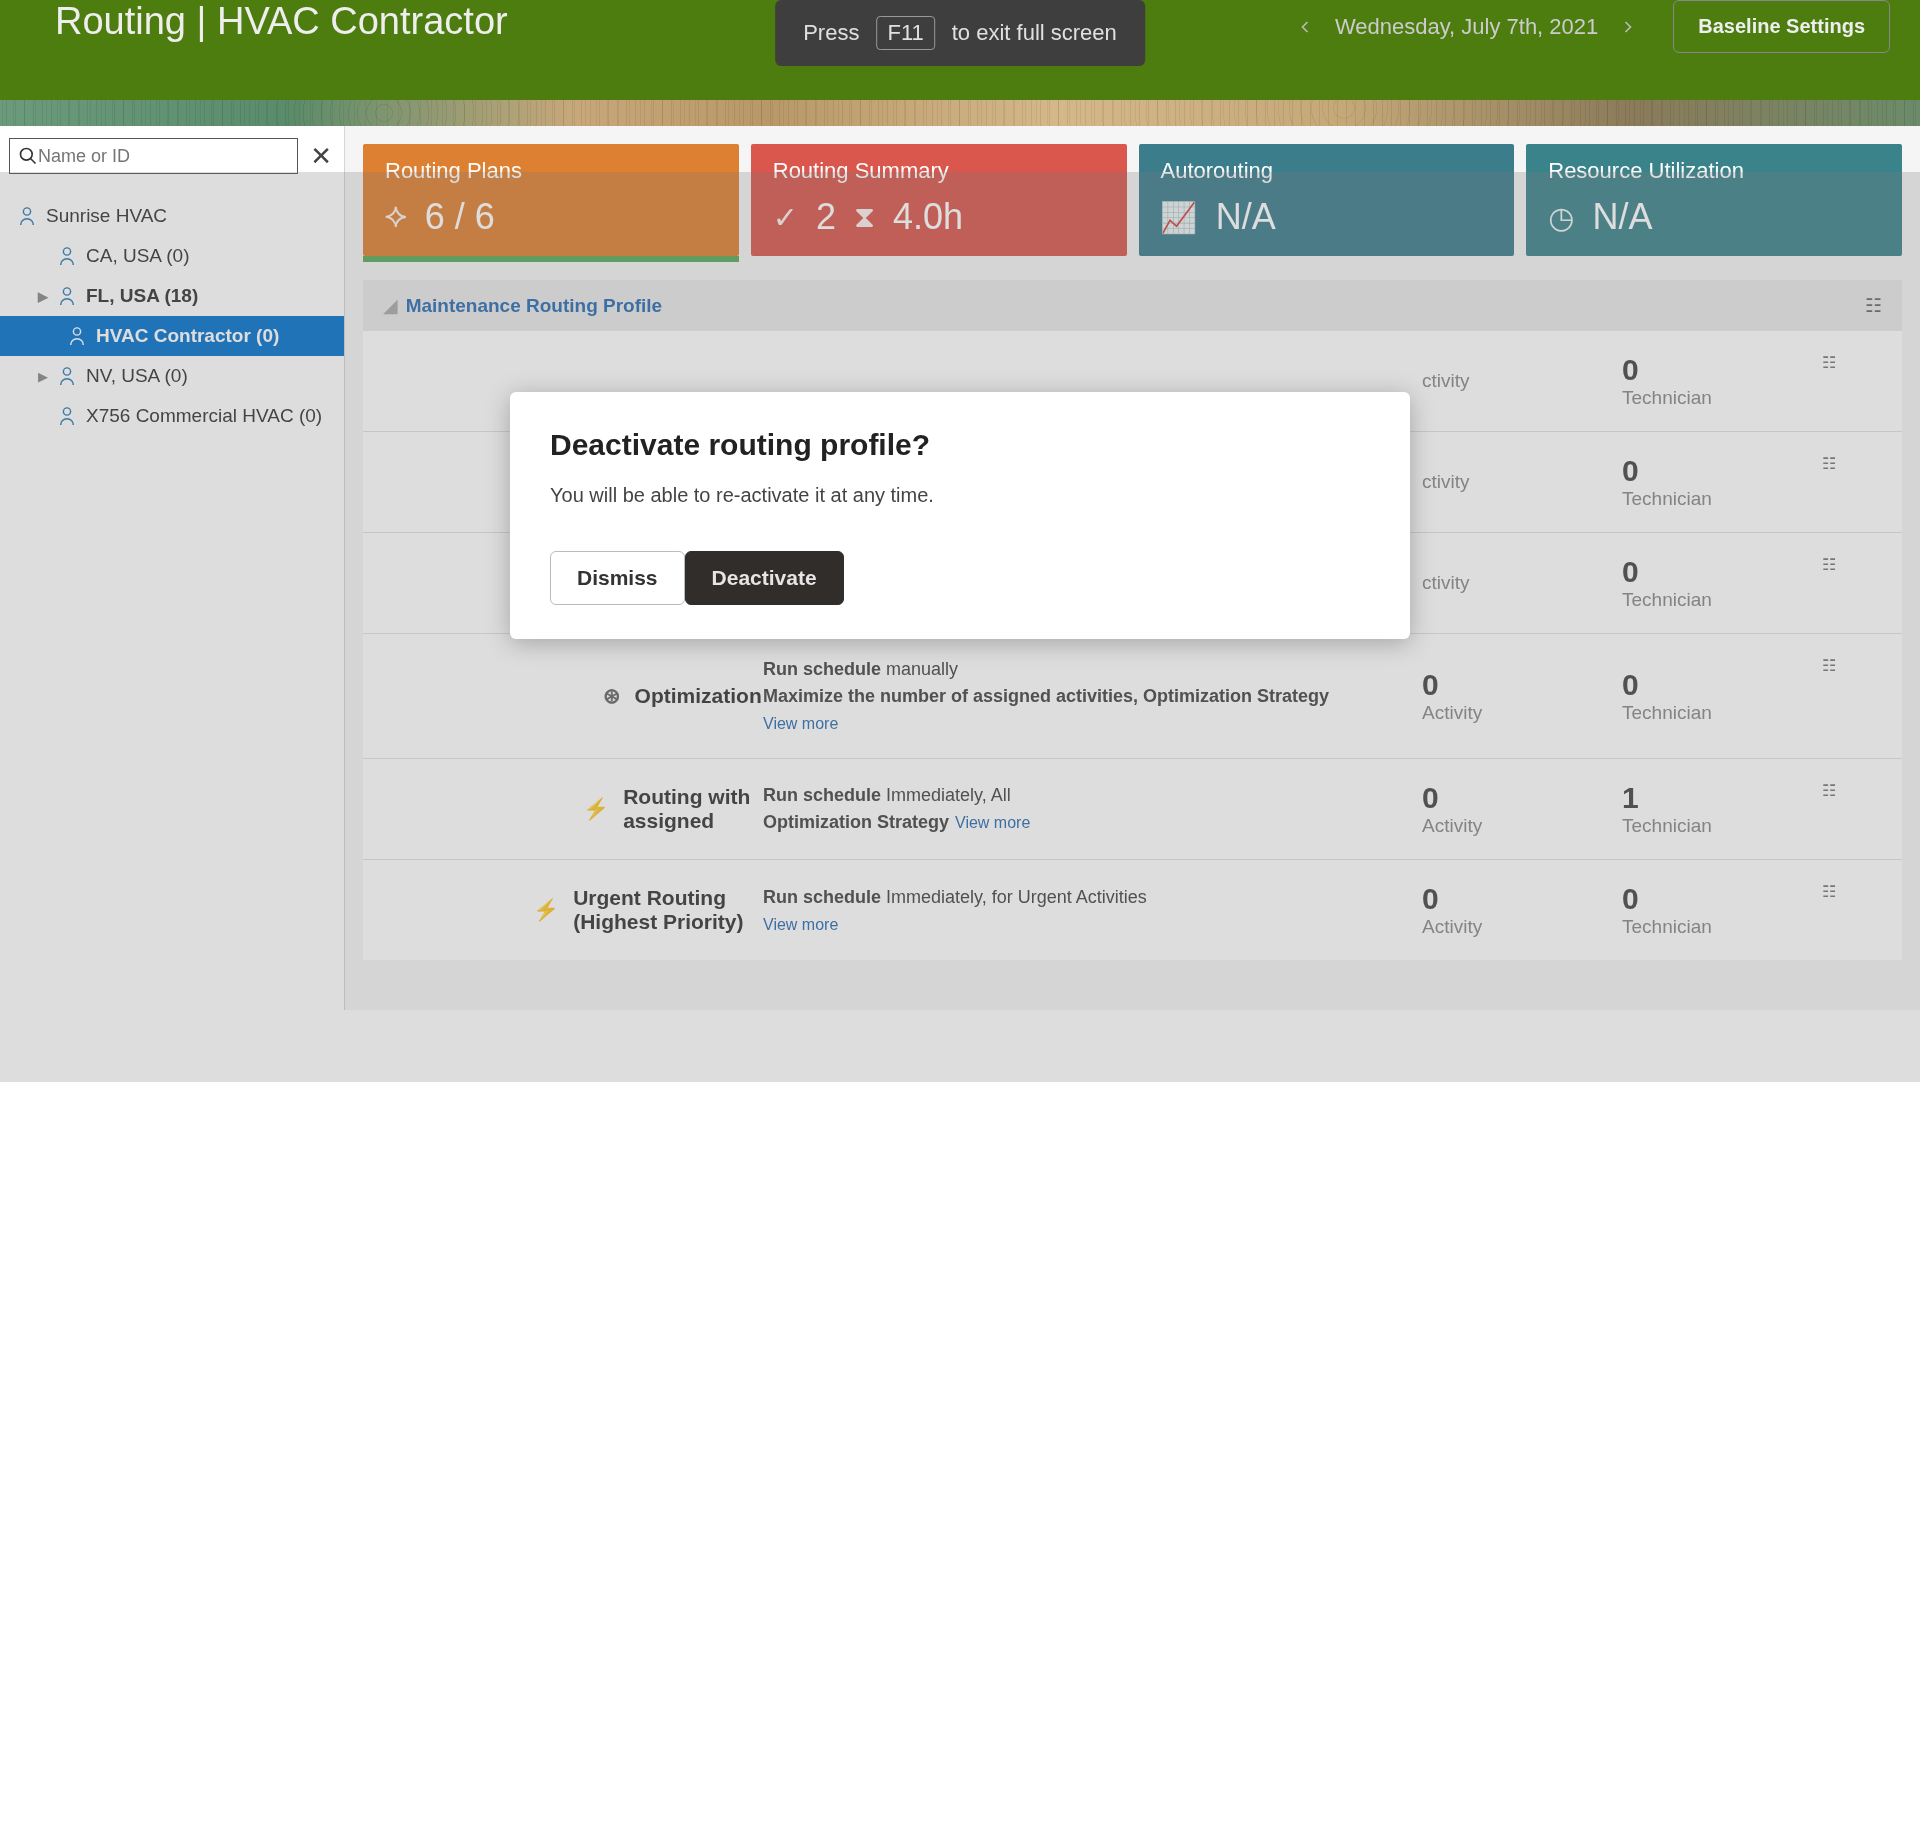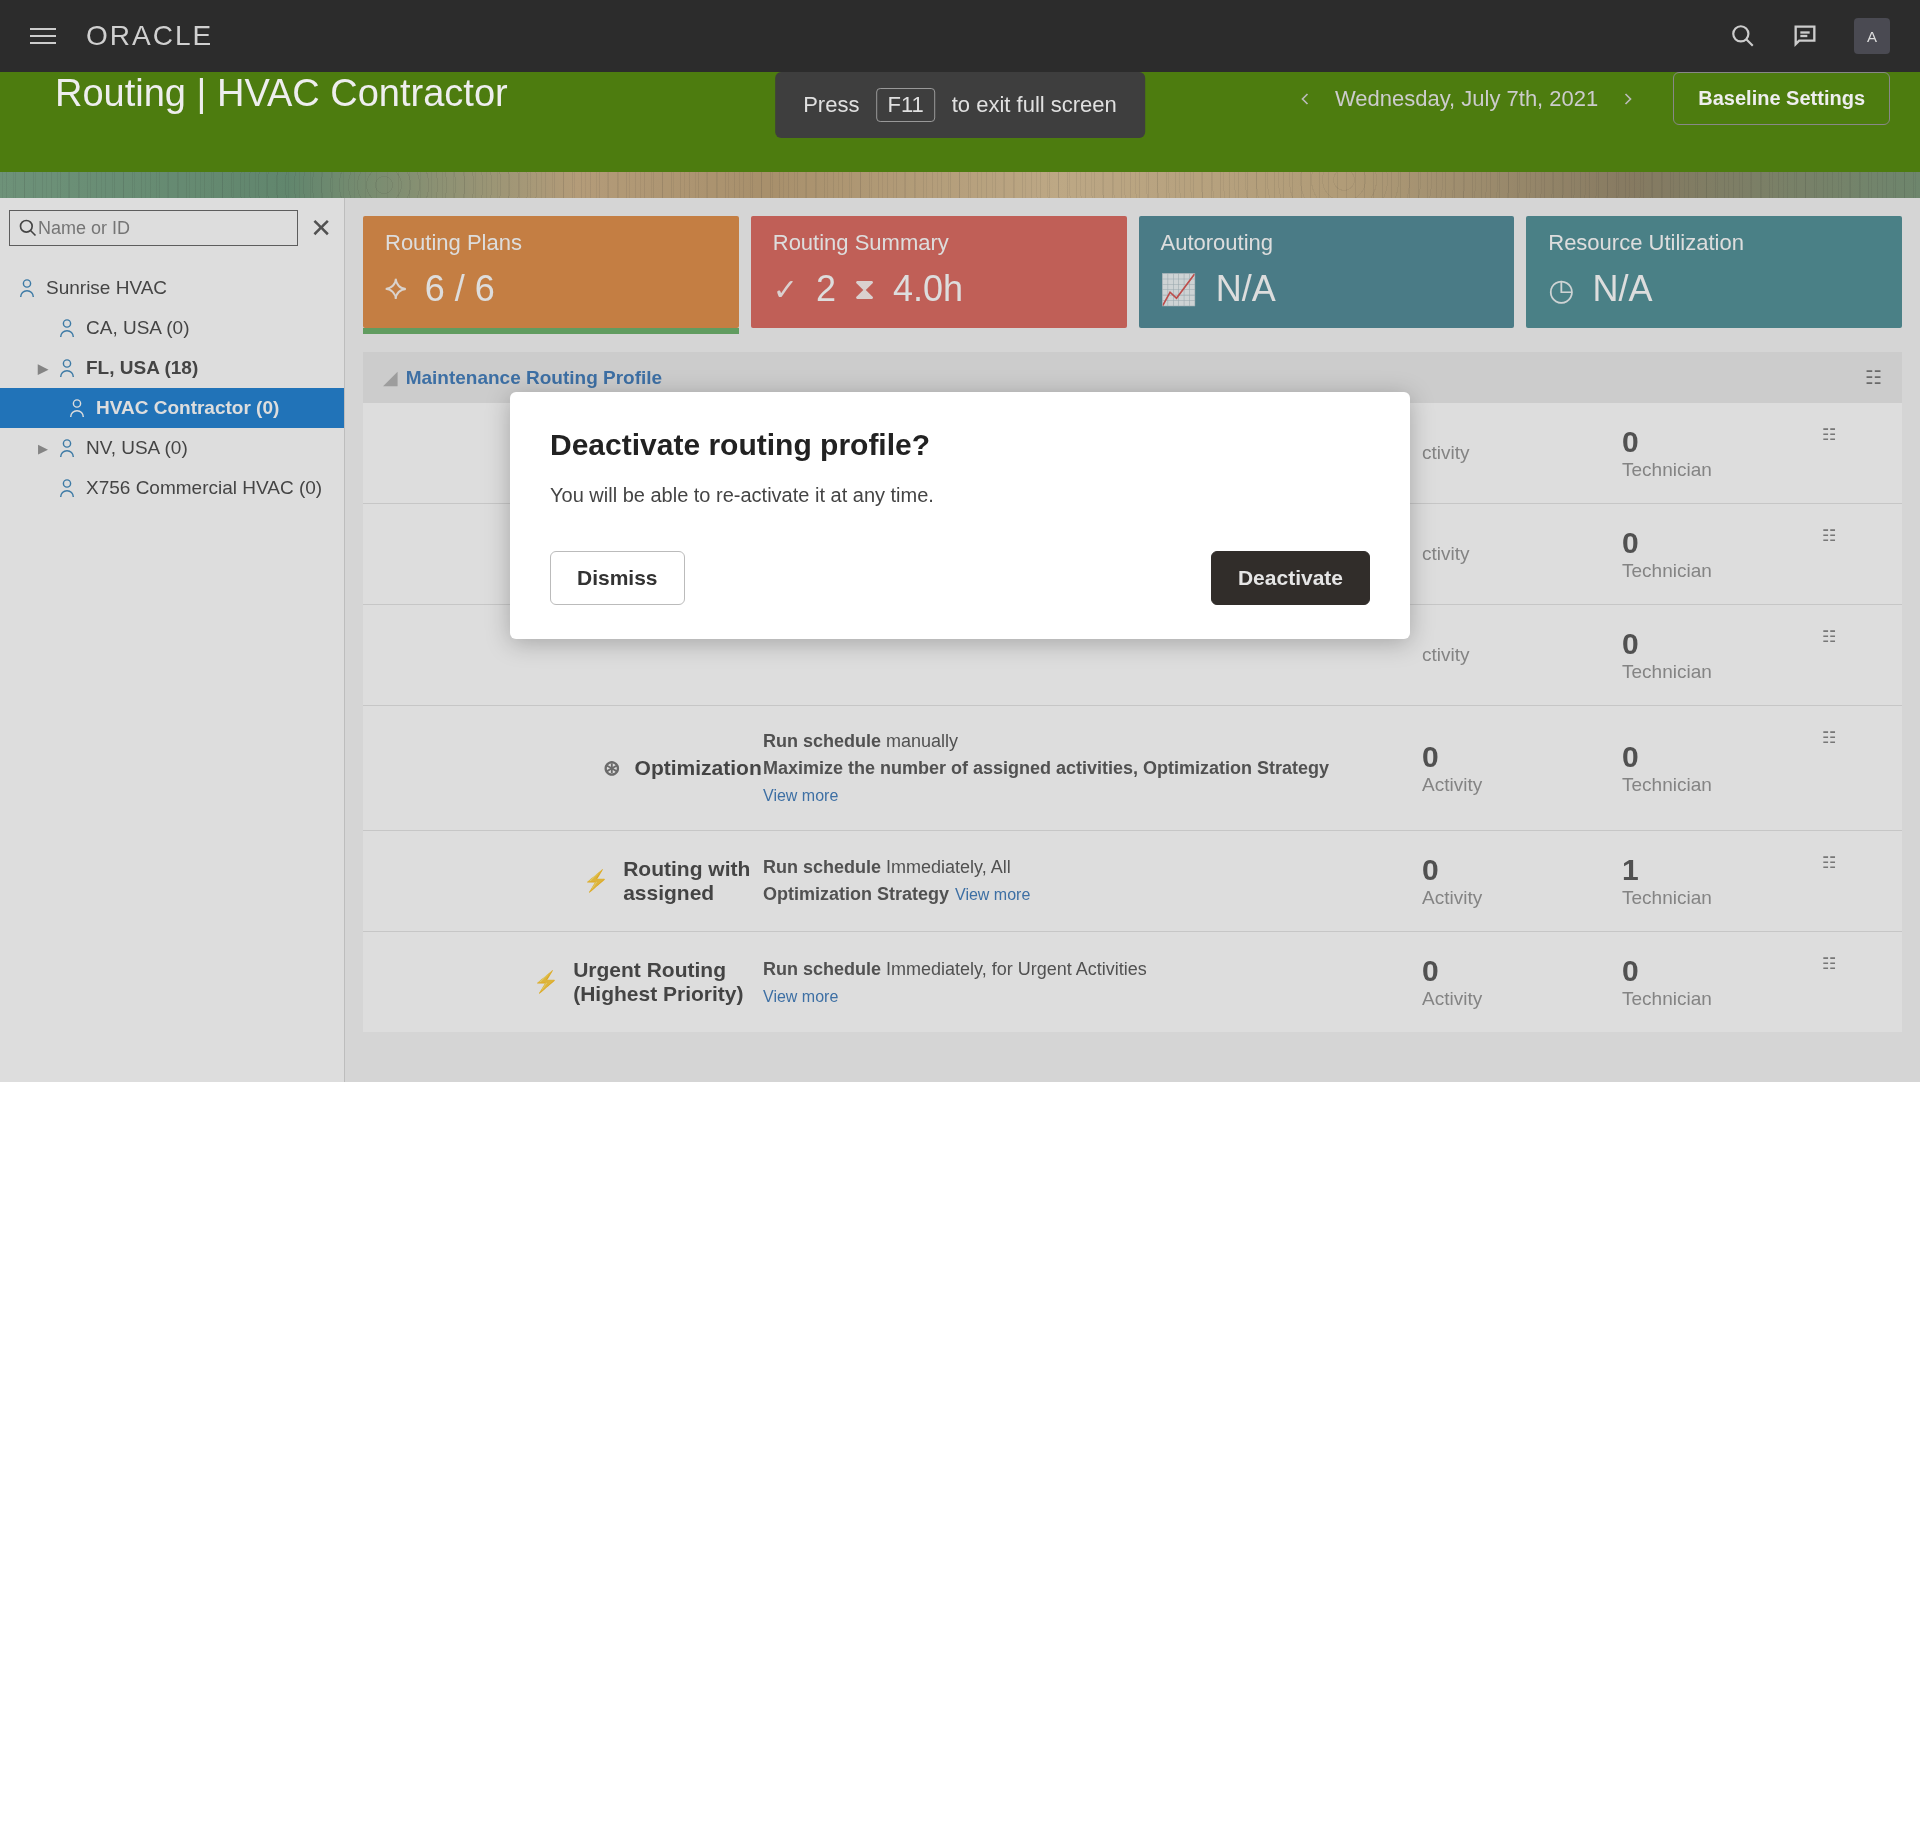--- a/index.html
+++ b/index.html
@@ -69,56 +69,32 @@
 .plan-desc .vm { color:#2a6db3; font-size:16px; cursor:pointer; margin-left:6px;}
 .plan-desc .vmb { display:block; margin-top:2px; margin-left:0;}
 .metric .num { font-size:30px; font-weight:600; color:#444;}
 .metric .lbl { font-size:19px; color:#888;}
 .row-actions { color:#777; cursor:pointer; align-self:flex-start;}
 
 .dim-cover { position:absolute; inset:0; top:0; background:rgba(120,120,120,.25); pointer-events:none; z-index:5;}
 .modal { position:absolute; left:510px; top:392px; width:900px; background:#fff; border-radius:6px; box-shadow:0 4px 24px rgba(0,0,0,.25); z-index:20; padding: 36px 40px 34px 40px;}
 .modal h2 { font-size:30px; font-weight:700; color:#222; margin-bottom:22px;}
 .modal p { font-size:20px; color:#444; margin-bottom:44px;}
-.modal-actions { display:flex; justify-content:space-between; gap:28px;}
+.modal-actions { display:flex; justify-content:flex-start; gap:0;}
 .btn { padding: 14px 26px; border-radius:6px; font-size:21px; font-weight:600; cursor:pointer; }
 .btn.secondary { background:#fff; border:1px solid #bbb; color:#333;}
 .btn.primary { background:#312d2a; border:1px solid #312d2a; color:#e5e5e5;}
 
 .chev { width:20px; height:20px; }
 </style>
 </head>
 <body>
 
 <div class="wrapper">
 
-  <div class="topbar">
-    <div class="hamburger">
-        <span></span>
-        <span></span>
-        <span></span>
-      </div>
-    <div class="oracle-logo">ORACLE</div>
-    <div class="topbar-right">
-      <div class="icon-btn">
-        <svg width="26" height="26" viewBox="0 0 24 24" fill="none" stroke="#ccc" stroke-width="2">
-            <circle cx="10" cy="10" r="7"></circle>
-            <line x1="21" y1="21" x2="15" y2="15"></line>
-          </svg>
-      </div>
-      <div class="icon-btn">
-        <svg width="28" height="28" viewBox="0 0 24 24" fill="none" stroke="#ccc" stroke-width="2">
-            <path d="M4 4h16v12H7l-3 3V4z"></path>
-            <line x1="8" y1="9" x2="16" y2="9"></line>
-            <line x1="8" y1="12" x2="14" y2="12"></line>
-          </svg>
-      </div>
-      <div class="avatar">A</div>
-    </div>
-  </div>
 
   <div class="subbar">
     <div class="page-title">Routing | HVAC Contractor</div>
     <div class="f11-notice">
       <span>Press</span>
       <span class="key">F11</span>
       <span>to exit full screen</span>
     </div>
     <div class="date-nav">
       <div class="icon-btn">

